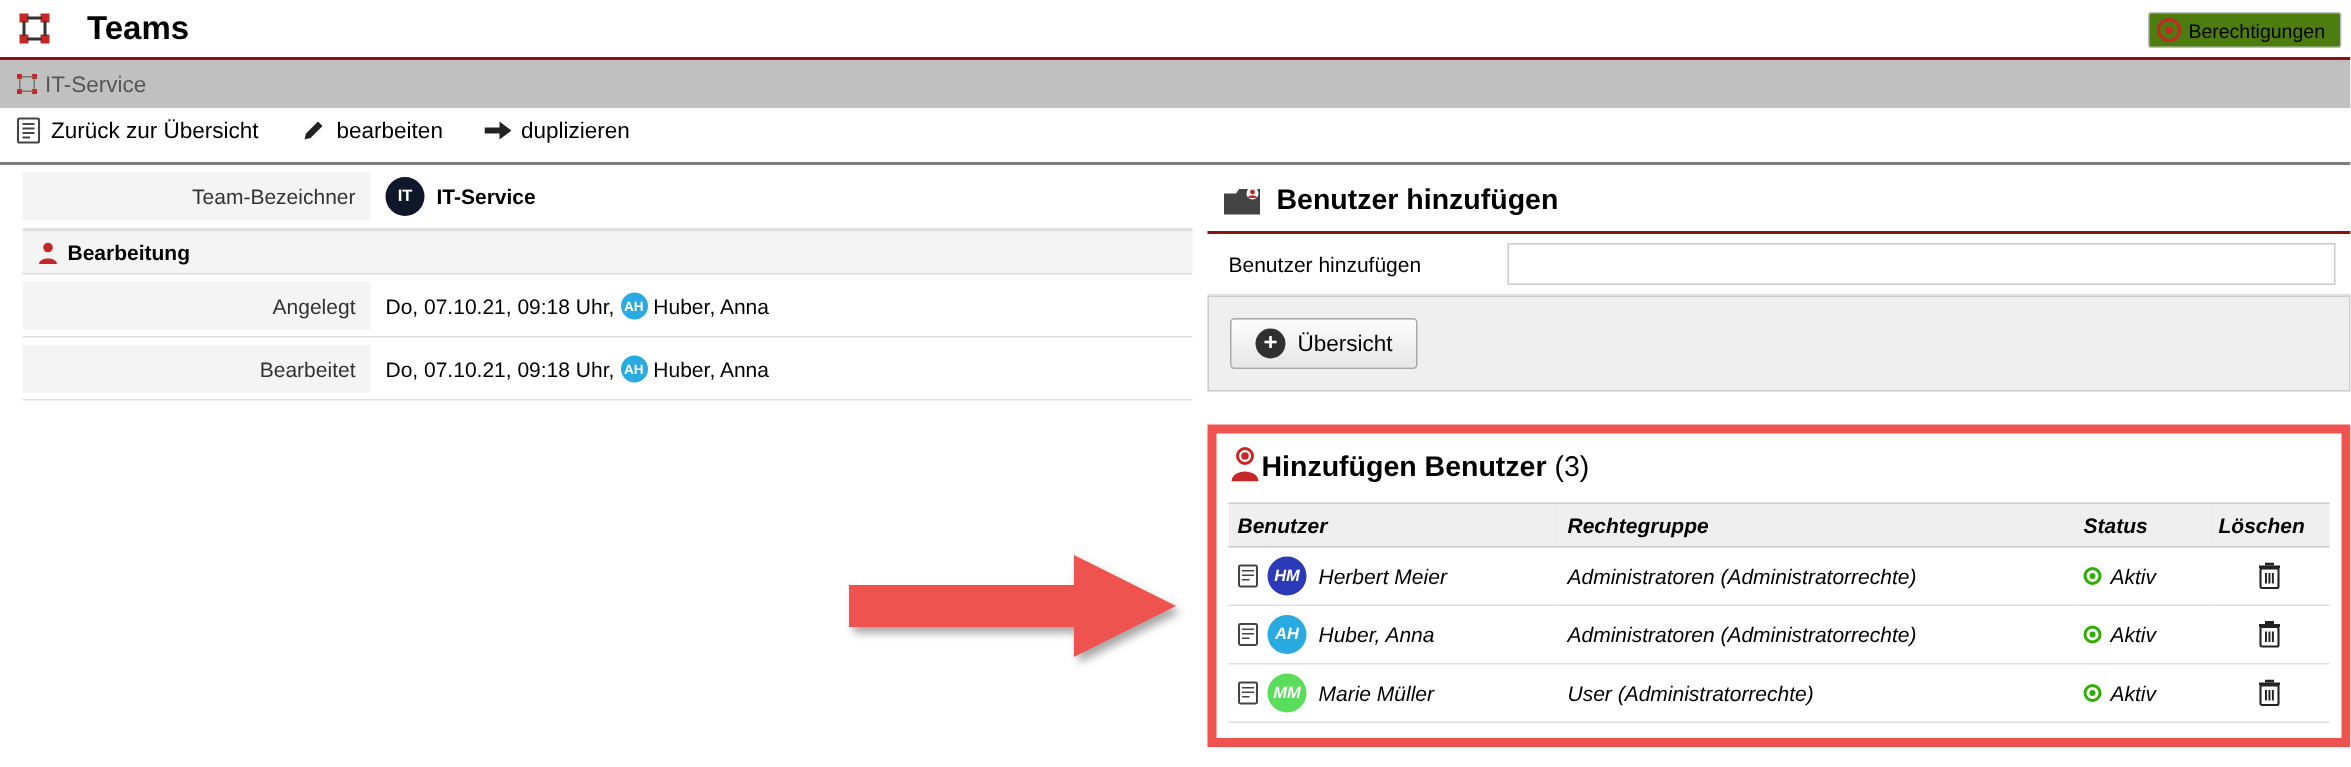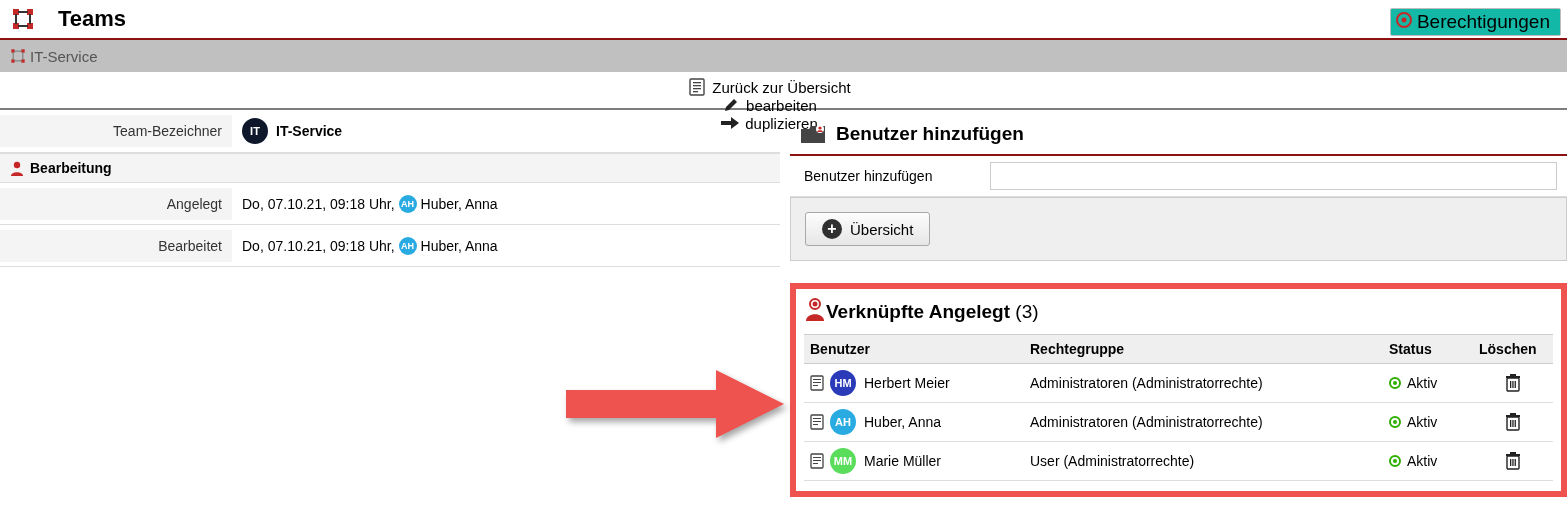--- a/index.html
+++ b/index.html
@@ -2,32 +2,32 @@
 <html><head>
 <meta charset="utf-8">
 <style>
   html,body{margin:0;padding:0;width:1567px;font-family:Arial,Helvetica,sans-serif;font-size:14px;color:#000;background:#fff;}
   *{box-sizing:border-box;}
   .app{width:1567px;}
   
   .page-header{display:flex;align-items:center;padding:6px 10px 6px 10px;border-bottom:2px solid #8c1111;position:relative;}
   .page-title{font-weight:700;font-size:22px;padding-left:6px;}
   .page-header-icon{width:26px;height:26px;display:flex;align-items:center;justify-content:center;margin-right:16px;}
-  .perms-btn{position:absolute;right:6px;top:8px;background:#14b8a6;border:1px solid #bdbdbd;border-radius:2px;padding:2px 10px 2px 4px;display:flex;align-items:flex-start;font-size:19px;cursor:pointer;}
+  .perms-btn{position:absolute;right:6px;top:8px;background:#4d7c0f;border:1px solid #bdbdbd;border-radius:2px;padding:2px 10px 2px 4px;display:flex;align-items:center;font-size:13px;cursor:pointer;}
   .perms-btn svg{margin-right:4px;}
   
   .breadcrumb{background:#c0c0c0;padding:6px 10px;font-size:15px;color:#555;display:flex;align-items:center;height:32px;}
   .breadcrumb .team-bc-icon{margin-right:4px;display:flex;}
   
-  .toolbar{display:flex;align-items:center;padding:6px 10px;border-bottom:2px solid #7d7d7d;height:38px;flex-direction:column;}
+  .toolbar{display:flex;align-items:flex-start;padding:6px 10px;border-bottom:2px solid #7d7d7d;height:38px;}
   .tool{display:flex;align-items:center;margin-right:28px;cursor:pointer;font-size:15px;}
   .tool .tool-icon{width:18px;height:18px;margin-right:6px;display:flex;align-items:center;justify-content:center;}
   
   .body{display:flex;}
-  .left{width:780px;}
+  .left{width:780px;margin-left:15px;}
   .right{flex:1;padding-left:10px;}
   .info-row{display:flex;align-items:center;border-bottom:1px solid #ddd;min-height:42px;}
   .info-label{width:232px;text-align:right;padding:8px 10px;background:#f4f4f4;color:#333;}
   .info-value{flex:1;padding:8px 10px;display:flex;align-items:center;}
   .section-hdr{background:#f4f4f4;border-top:1px solid #ddd;border-bottom:1px solid #ddd;padding:6px 10px;font-weight:700;display:flex;align-items:flex-start;}
   .section-hdr svg{margin-right:6px;}
   .avatar{width:26px;height:26px;border-radius:50%;color:#fff;font-weight:700;font-size:11px;display:flex;align-items:center;justify-content:center;margin-right:8px;}
   .avatar-sm{width:18px;height:18px;font-size:9px;margin:0 4px;}
   .avatar-it{background:#0f172a;}
   .avatar-ah{background:#29abe2;}
@@ -39,21 +39,21 @@
   .add-row{display:flex;align-items:center;border-bottom:1px solid #ddd;}
   .add-label{width:200px;padding:10px 10px 10px 14px;}
   .add-field{flex:1;height:28px;border:1px solid #ccc;margin:6px 10px 6px 0;}
   .add-bar{background:#efefef;border:1px solid #ccc;padding:14px 14px;}
   .add-btn{display:inline-flex;align-items:center;background:linear-gradient(#fdfdfd,#e6e6e6);border:1px solid #a9a9a9;border-radius:3px;padding:6px 16px;cursor:pointer;font-size:15px;}
   .add-btn .plus{width:20px;height:20px;border-radius:50%;background:#303030;color:#fff;display:flex;align-items:center;justify-content:center;font-weight:700;margin-right:8px;font-size:16px;}
   
   .linked-panel{margin-top:22px;border:6px solid #ef5350;padding:6px 8px 10px 8px;box-shadow:4px 6px 6px rgba(0,0,0,.25);}
   .linked-title{display:flex;align-items:center;font-weight:700;font-size:19px;padding:2px 0 8px 0;}
   .linked-title .cnt{font-weight:400;}
-  .lu-table{width:100%;border-collapse:collapse;}
+  .lu-table{width:100%;border-collapse:collapse;font-style:italic;}
   .lu-head th{background:#efefef;border-top:1px solid #ccc;border-bottom:1px solid #ccc;text-align:left;font-weight:700;font-size:14px;padding:6px 6px;}
   .lu-row td{border-bottom:1px solid #ddd;padding:6px 6px;vertical-align:middle;}
   .lu-user{display:flex;align-items:center;}
   .doc-icon{width:14px;height:16px;display:inline-block;margin-right:6px;}
   .status-cell{display:flex;align-items:center;}
   .status-dot{width:12px;height:12px;border:2px solid #2eae00;border-radius:50%;position:relative;margin-right:6px;}
   .status-dot::after{content:"";position:absolute;left:2px;top:2px;width:4px;height:4px;border-radius:50%;background:#2eae00;}
   .trash{cursor:pointer;display:flex;justify-content:center;}
   
   .arrow-wrap{position:absolute;left:566px;top:364px;width:220px;height:80px;filter:drop-shadow(3px 4px 3px rgba(0,0,0,.35));}
@@ -193,21 +193,21 @@
 
       <div class="linked-panel">
         <div class="linked-title">
           <span class="r-icon">
             <svg width="22" height="24" viewBox="0 0 22 24">
                 <circle cx="11" cy="7" r="5" fill="#fff" stroke="#c62828" stroke-width="2"></circle>
                 <circle cx="11" cy="7" r="2.5" fill="#c62828"></circle>
                 <path d="M2 24 C2 15 20 15 20 24 Z" fill="#c62828"></path>
               </svg>
           </span>
-          <span>Verknüpfte Angelegt</span>
+          <span>Hinzufügen Benutzer</span>
           <span>&nbsp;</span>
           <span class="cnt">(3)</span>
         </div>
         <table class="lu-table">
           <thead>
             <tr class="lu-head">
               <th style="width:220px">Benutzer</th>
               <th>Rechtegruppe</th>
               <th style="width:90px">Status</th>
               <th style="width:80px">Löschen</th>

